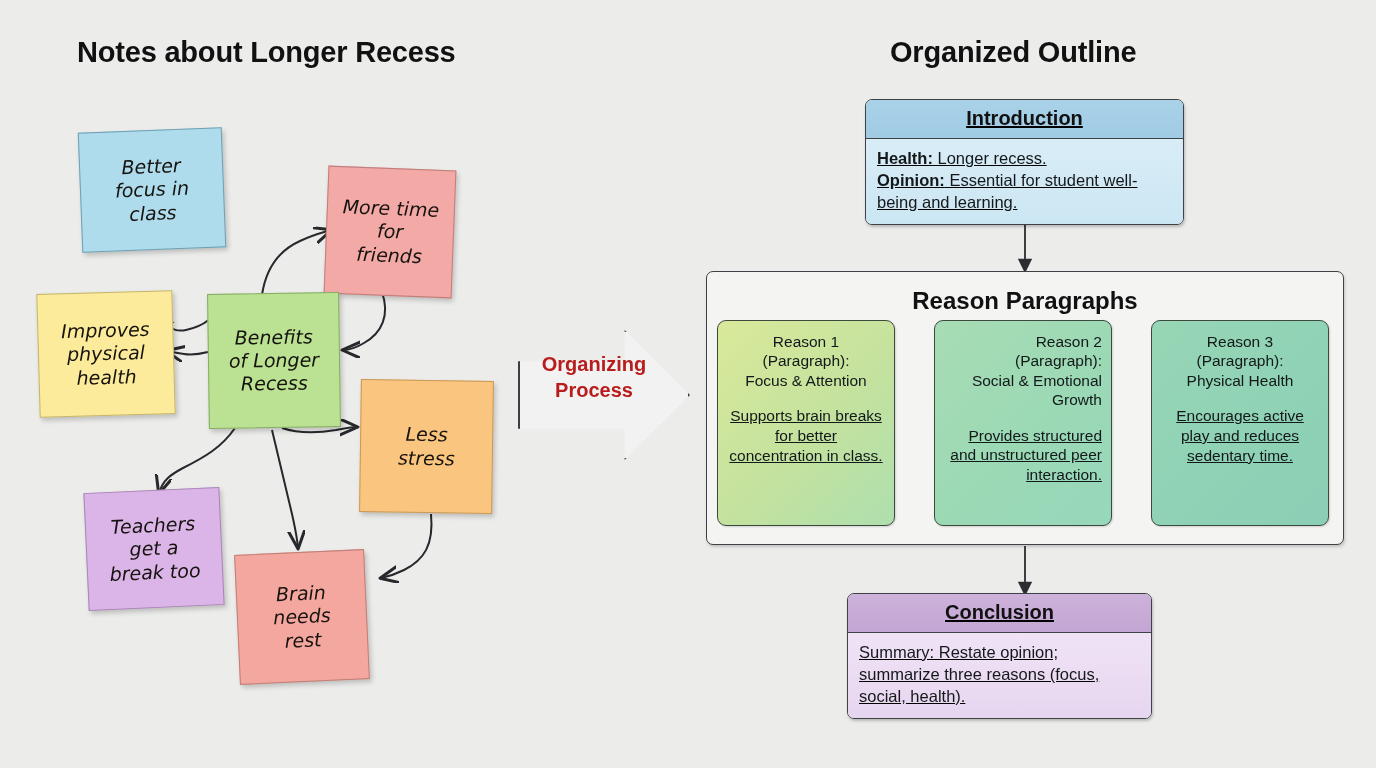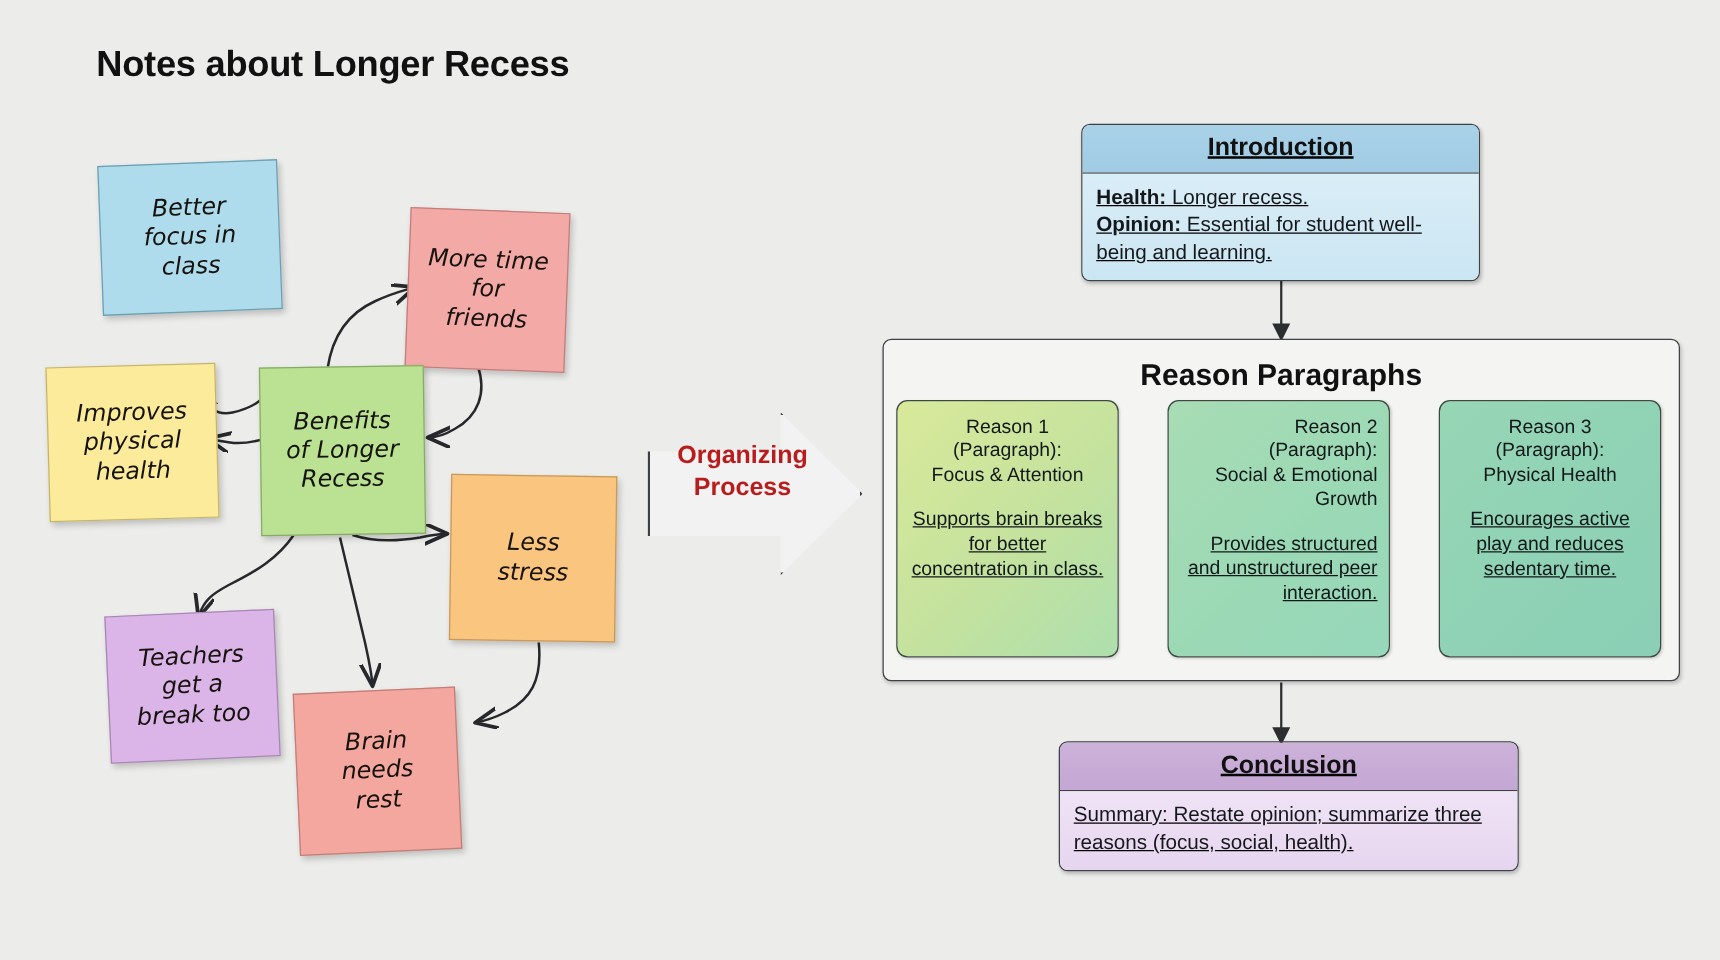--- a/index.html
+++ b/index.html
@@ -74,21 +74,21 @@
   .card-body{
     font-size:16.5px;line-height:1.33;color:#15181a;
     padding:9px 11px 10px;
   }
   .card-body b{font-weight:bold;}
 
   #intro-card{left:865px;top:99px;width:319px;}
   #intro-card .card-head{background:linear-gradient(#a9d2e8,#a0cbe4);}
   #intro-card .card-body{background:linear-gradient(#d9edf7,#cbe6f3);}
 
-  #conclusion-card{left:847px;top:593px;width:368px;}
+  #conclusion-card{left:847px;top:593px;width:305px;}
   #conclusion-card .card-head{background:linear-gradient(#cdb2da,#c3a6d3);}
   #conclusion-card .card-body{background:linear-gradient(#f0e3f6,#e6d5ef);}
 
   
   #reason-group{
     position:absolute;left:706px;top:271px;width:638px;height:274px;
     box-sizing:border-box;
     background:#f4f4f3;
     border:1.5px solid #3e4246;
     border-radius:7px;
@@ -115,20 +115,21 @@
   #reason-3{left:1151px;background:linear-gradient(135deg,#97d6b5,#8fd2b5 55%,#8acfb6);}
 
   svg.ovl{position:absolute;left:0;top:0;width:1376px;height:768px;pointer-events:none;}
 </style>
 </head>
 <body>
 
 <div class="stage">
 
   <div class="panel-title" id="title-left">Notes about Longer Recess</div>
+  <div class="panel-title" id="title-right">Organized Outline</div>
 
   <svg class="ovl" viewBox="0 0 1376 768">
     <defs>
       <marker id="ah" markerWidth="11" markerHeight="11" refX="8.5" refY="4" orient="auto">
         <path d="M0,0 L9,4 L0,8" fill="none" stroke="#27282c" stroke-width="1.5" stroke-linecap="round" stroke-linejoin="round"></path>
       </marker>
     </defs>
     <g fill="none" stroke="#27282c" stroke-width="2" marker-end="url(#ah)">
 
       <path d="M226,297 C214,319 204,326 186,330 C172,333 165,325 160,310"></path>

